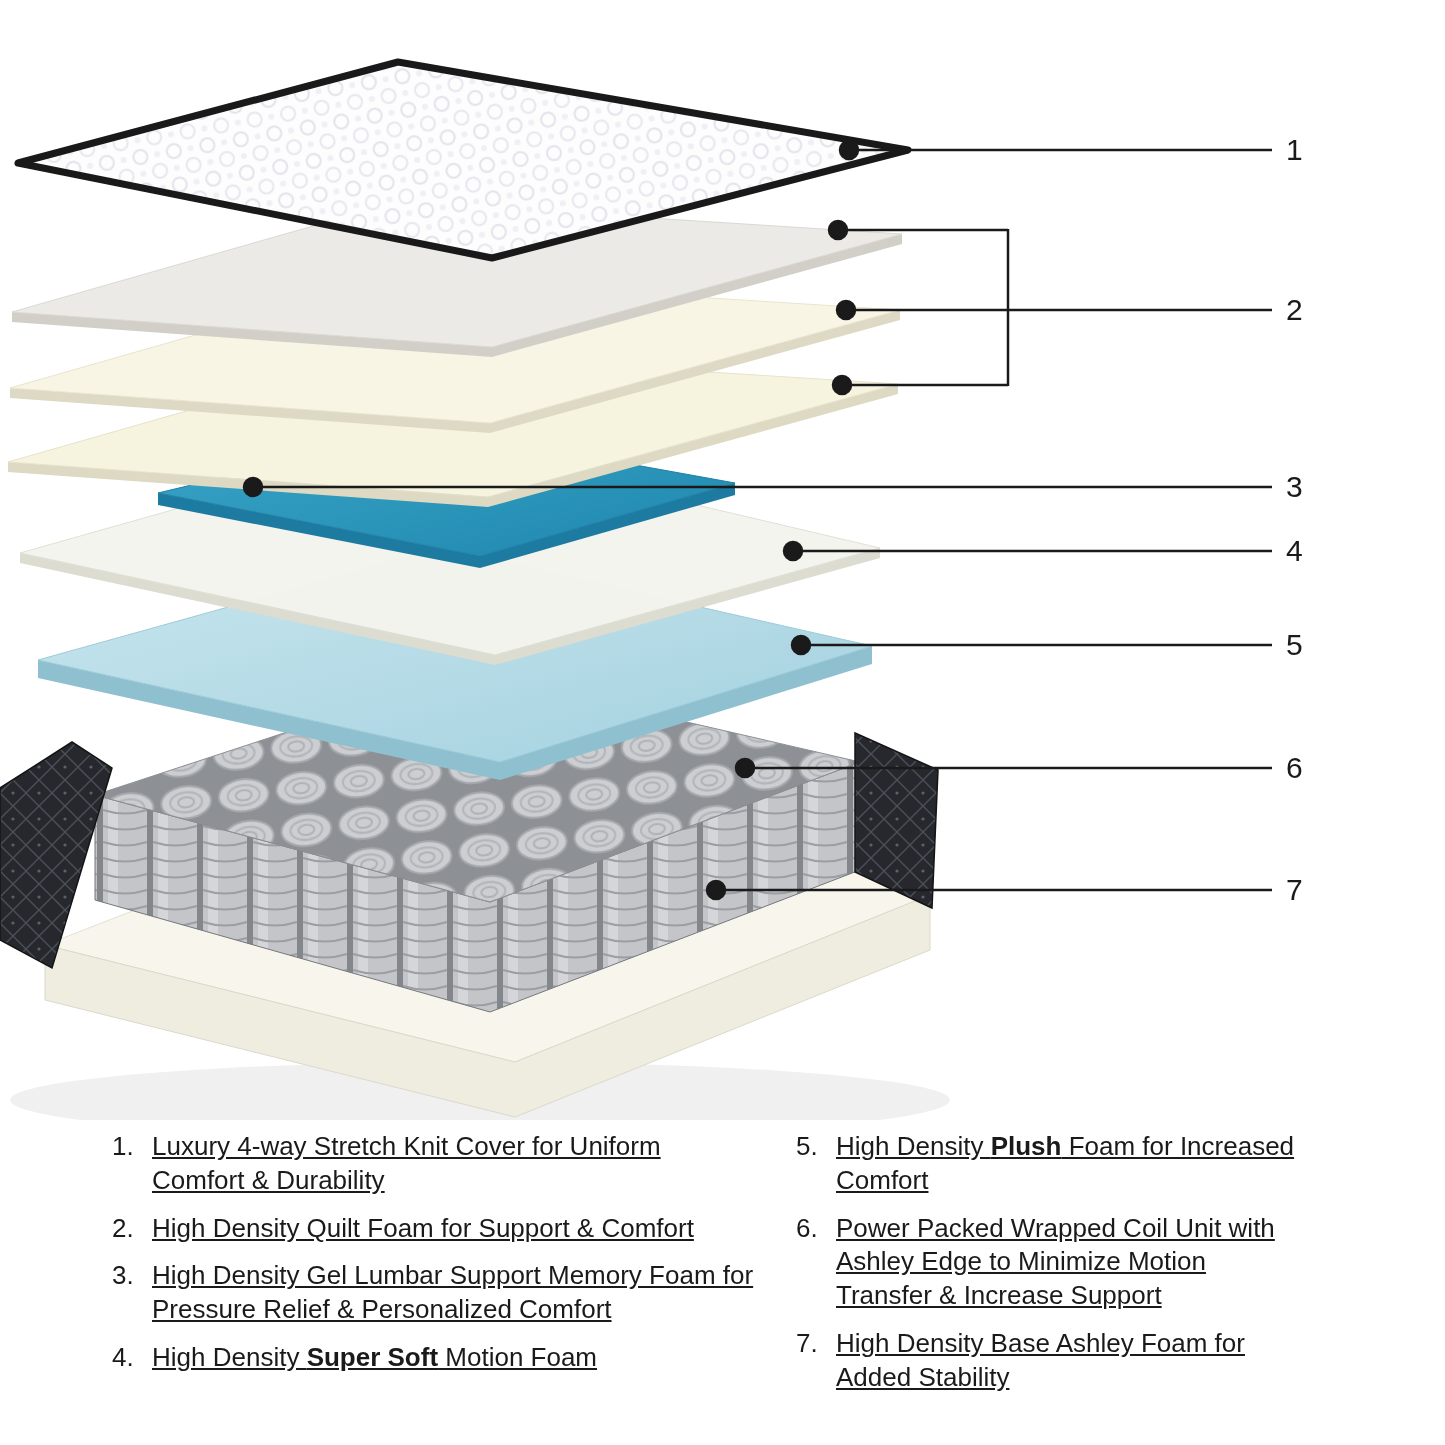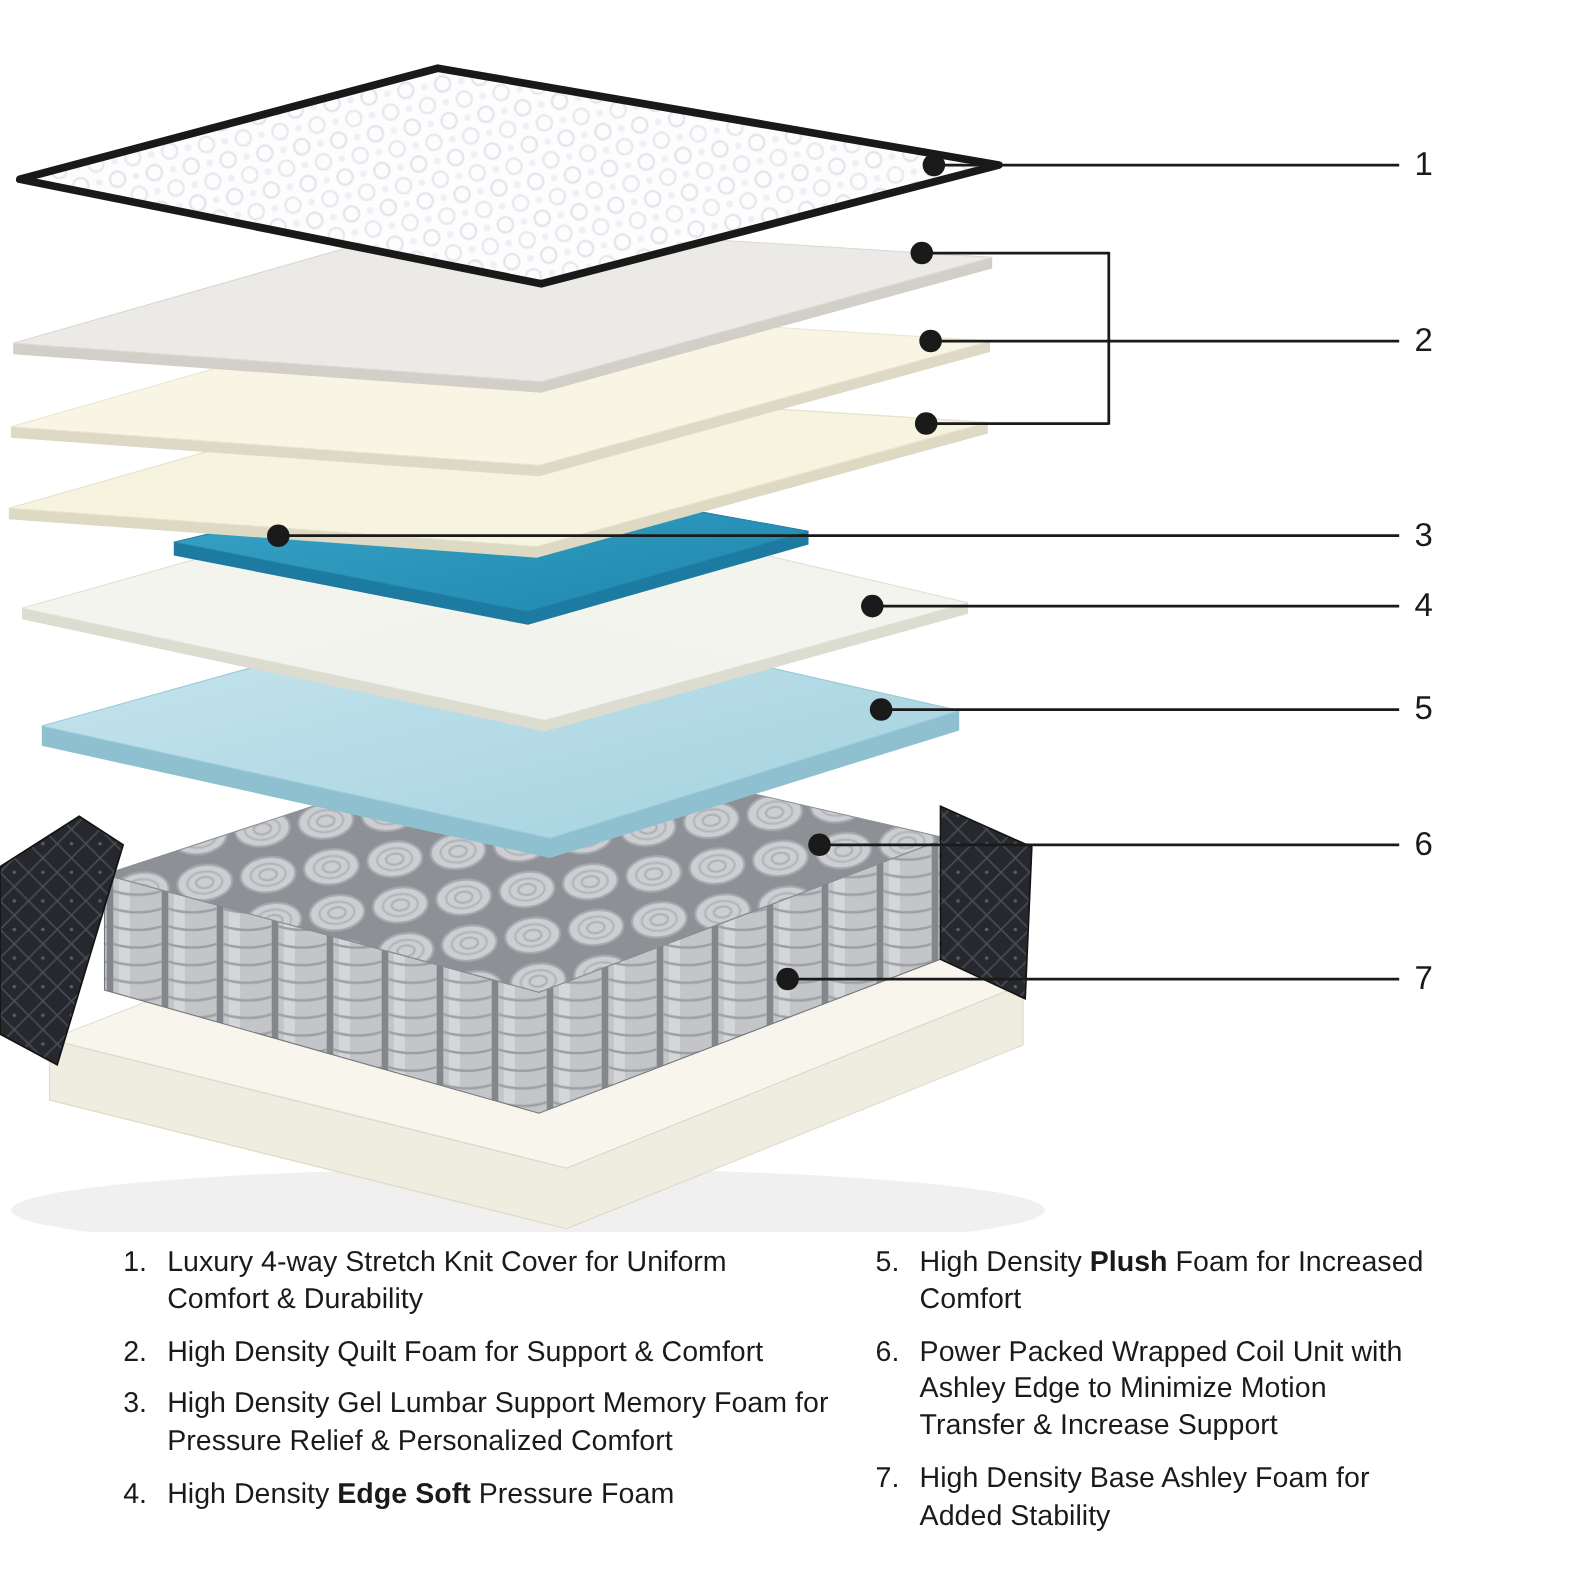--- a/index.html
+++ b/index.html
@@ -20,21 +20,21 @@
   .num6{left:1286px;top:753px;}
   .num7{left:1286px;top:875px;}
   .legend{
     position:absolute;left:112px;top:1130px;width:1280px;
     display:flex;gap:36px;
   }
   .legend .col{width:648px;}
   .legend .col2{width:505px;}
   .item{display:flex;margin-bottom:14px;font-size:26px;line-height:1.3;}
   .item .num{width:40px;flex:0 0 40px;}
-  .item .txt{flex:1;}
+  .item .txt{flex:1;text-decoration:underline;}
   .b{font-weight:bold;}
 </style>
 </head>
 <body>
 
 <div class="stage">
 
   <svg class="diagram-svg" width="1445" height="1120" viewBox="0 0 1445 1120">
     <defs>
       <pattern id="quilt" width="34" height="34" patternUnits="userSpaceOnUse" patternTransform="rotate(-10)">
@@ -172,21 +172,21 @@
         <span class="txt"><span>High Density Quilt Foam for Support &amp; Comfort</span><span class="b"></span><span></span></span>
       </div>
 
       <div class="item">
         <span class="num">3.</span>
         <span class="txt"><span>High Density Gel Lumbar Support Memory Foam for Pressure Relief &amp; Personalized Comfort</span><span class="b"></span><span></span></span>
       </div>
 
       <div class="item">
         <span class="num">4.</span>
-        <span class="txt"><span>High Density </span><span class="b">Edge Soft</span><span> Pressure Foam</span></span>
+        <span class="txt"><span>High Density </span><span class="b">Super Soft</span><span> Motion Foam</span></span>
       </div>
 
     </div>
     <div class="col col2">
 
       <div class="item">
         <span class="num">5.</span>
         <span class="txt"><span>High Density </span><span class="b">Plush</span><span> Foam for Increased Comfort</span></span>
       </div>
 

